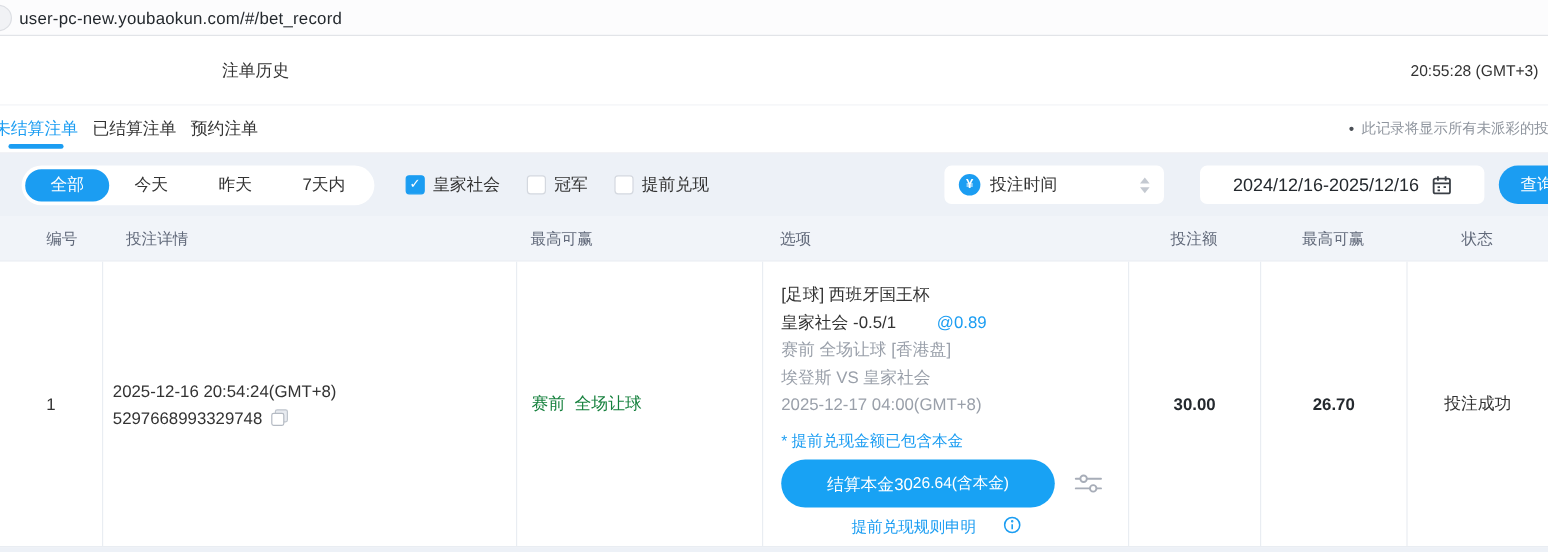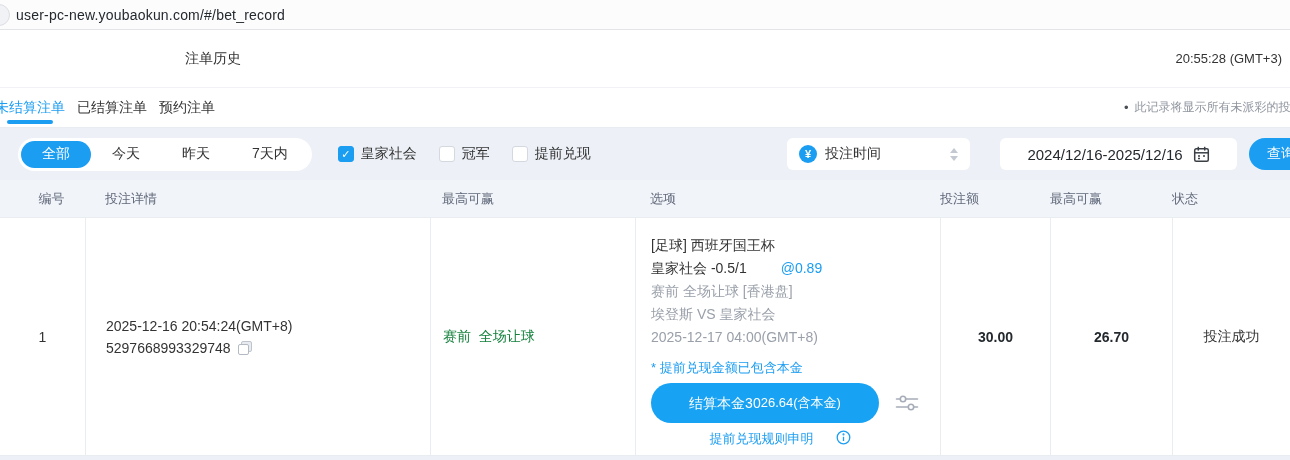--- a/index.html
+++ b/index.html
@@ -77,30 +77,30 @@
 
   
   .grid { display:grid; grid-template-columns:85px 345px 205px 305px 110px 122px 118px; }
   .thead { height:38px; background:#f1f4f9; border-bottom:1px solid #e9edf2;
     font-size:13px; color:#61697a; align-items:center; }
   .th { padding-left:0; }
   .th.c-no { text-align:center;margin-left:18px; }
   .th.c-details { padding-left:20px; }
   .th.c-play { padding-left:12px; }
   .th.c-option { padding-left:15px; }
-  .th.c-amount, .th.c-maxwin, .th.c-status { }
+  .th.c-amount, .th.c-maxwin, .th.c-status { text-align:center; }
 
   .trow { background:#fff; height:238px; border-bottom:1px solid #e9edf2; }
   .td { border-left:1px solid #e9edf2; }
   .td:first-child { border-left:none; }
 
   .cell-no { display:flex; align-items:center; justify-content:center;
     font-size:14px; color:#333; }
   .cell-details { display:flex; flex-direction:column; justify-content:center;
-    padding-left:20px; gap:6px; font-size:14px; color:#333; }
+    padding-left:8px; gap:6px; font-size:14px; color:#333; }
   .id-line { display:flex; align-items:center; gap:7px; }
   .copy-icon { position:relative; width:14px; height:14px; display:inline-block; cursor:pointer; }
   .copy-icon::before { content:""; position:absolute; right:0; top:0; width:9px;
     height:9px; border:1px solid #bfc5cd; border-radius:2px; background:#e8ebf0; }
   .copy-icon::after { content:""; position:absolute; left:0; bottom:0; width:9px;
     height:9px; border:1px solid #b4bac3; border-radius:2px; background:#fff; }
   .cell-play { display:flex; align-items:center; padding-left:12px;
     font-size:14px; color:#15803d; white-space:pre; }
 
   .cell-option { padding:16px 15px 0 15px; font-size:14px; }

